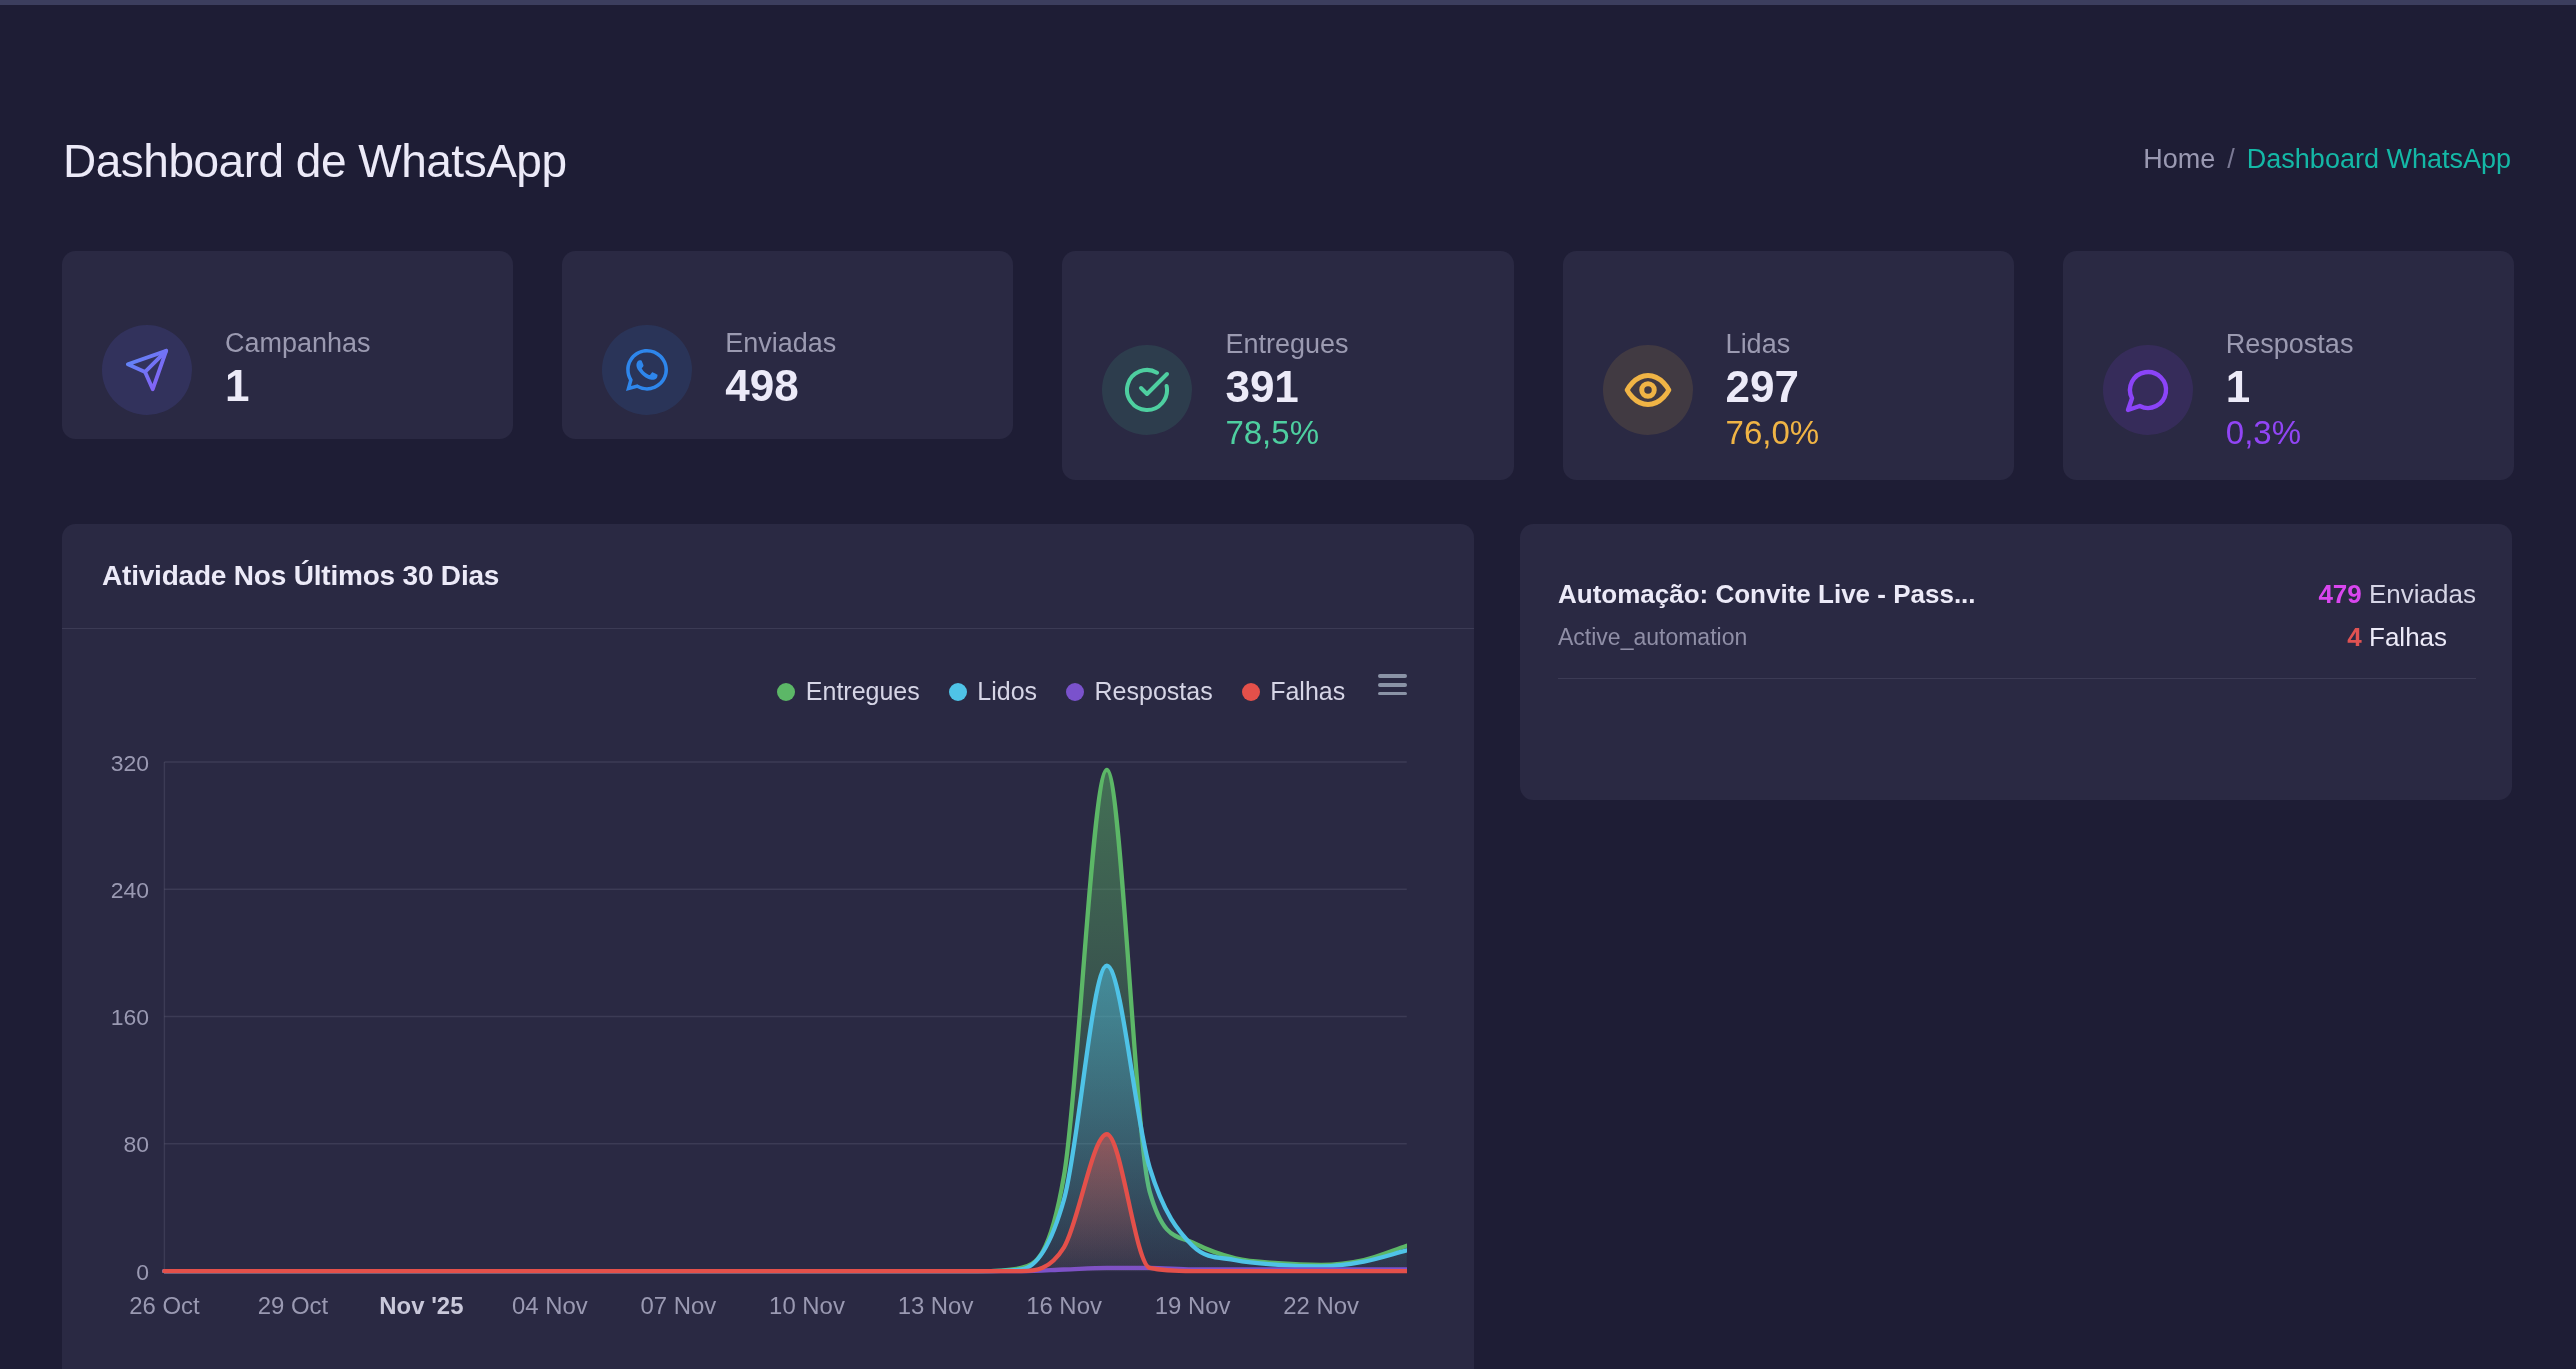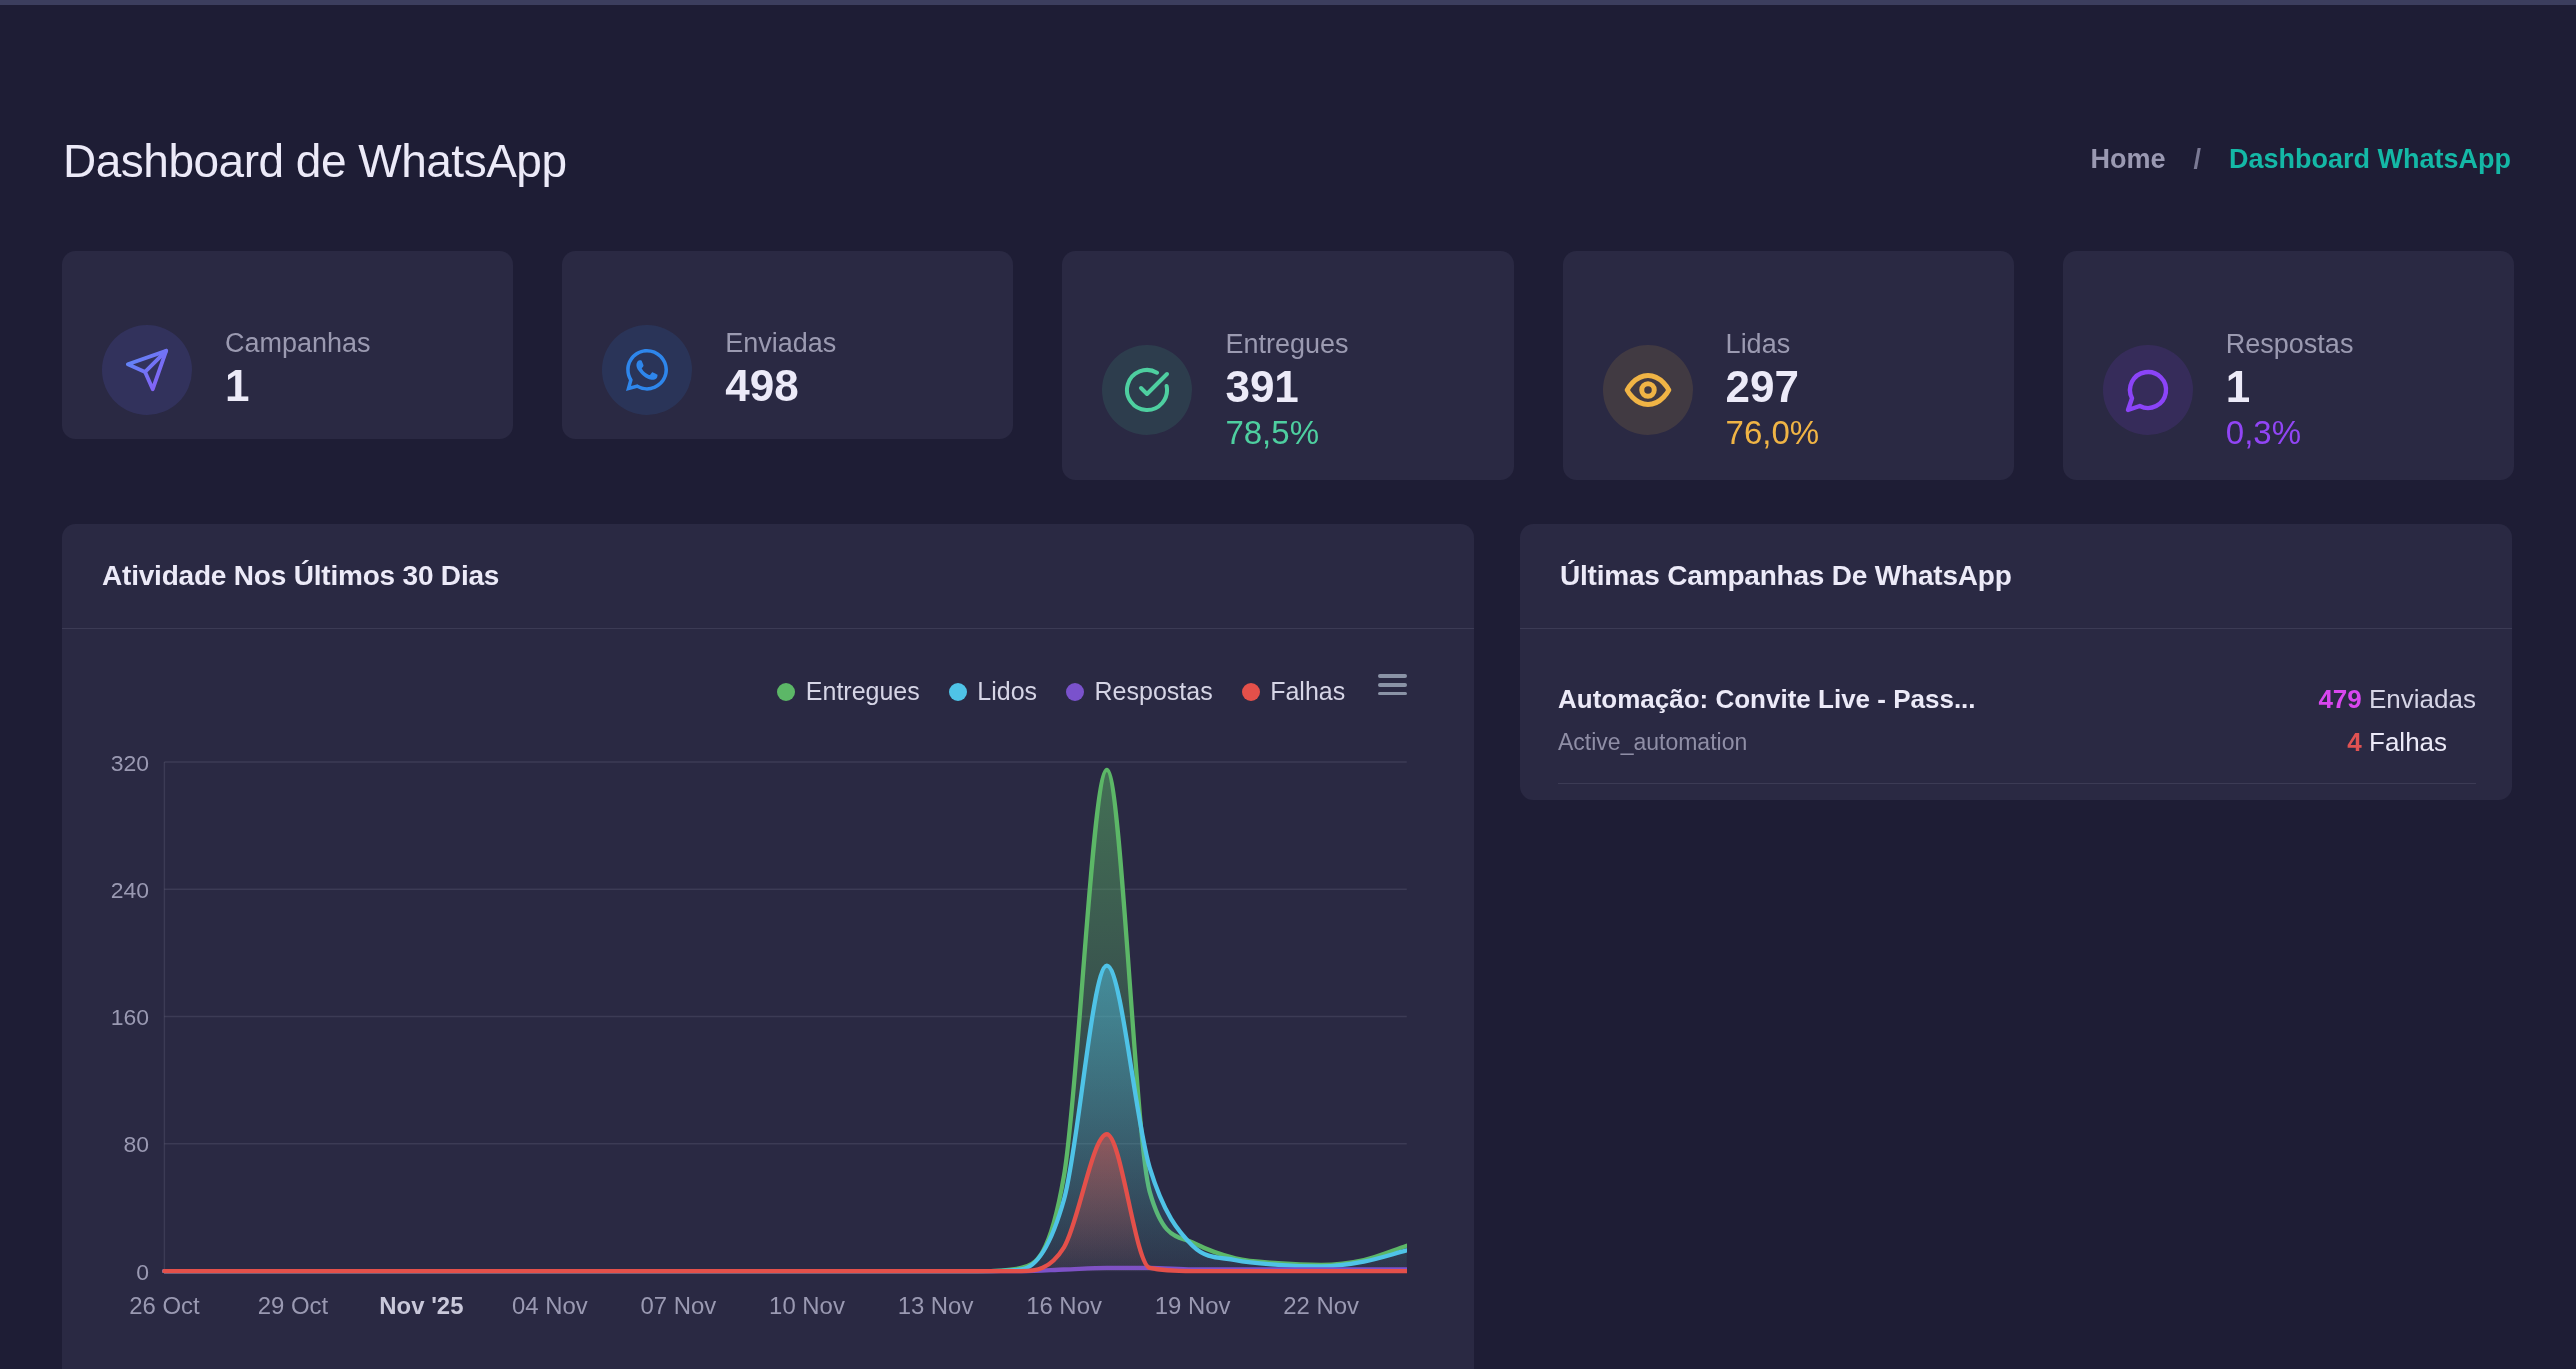--- a/index.html
+++ b/index.html
@@ -7,21 +7,21 @@
   body {
     position:relative; overflow:hidden;
     background:#1e1d35;
     font-family:"Liberation Sans", sans-serif;
     color:#e9e8f6;
   }
   .top-strip { position:absolute; top:0; left:0; right:0; height:4.8px; background:#3c3e5e; }
 
   
   .page-title { position:absolute; left:63px; top:134px; font-size:46px; font-weight:400; letter-spacing:-0.5px; color:#eceaf8; }
-  .breadcrumb { position:absolute; right:65px; top:144px; font-size:27px; display:flex; gap:28px; align-items:flex-start;font-weight:bold; }
+  .breadcrumb { position:absolute; right:65px; top:144px; font-size:27px; display:flex; gap:12px; align-items:flex-start; }
   .breadcrumb .bc-home { color:#9a99b2; cursor:pointer; }
   .breadcrumb .bc-sep { color:#7a7994; }
   .breadcrumb .bc-current { color:#14b8a6; cursor:pointer; }
 
   
   .stats-row { position:absolute; left:62px; top:251px; width:2452px; display:flex; gap:49px; align-items:flex-start; }
   .stat-card { flex:1; height:188px; background:#2a2943; border-radius:13.4px; padding:48px 34px 0 40px; display:flex; align-items:center; gap:33px; }
   .stat-card.tall { height:229px; }
   .icon-circle { width:90px; height:90px; border-radius:50%; flex:0 0 auto; display:flex; align-items:center; justify-content:center; margin-top:1.9px; }
   .c1 .icon-circle { background:rgba(99,108,245,0.14); }
@@ -229,23 +229,20 @@
       <path d="M67.0,557.0 C81.9,557.0 96.8,557.0 111.8,557.0 C126.7,557.0 141.6,557.0 156.5,557.0 C171.4,557.0 186.4,557.0 201.3,557.0 C216.2,557.0 231.1,557.0 246.0,557.0 C261.0,557.0 275.9,557.0 290.8,557.0 C305.7,557.0 320.6,557.0 335.6,557.0 C350.5,557.0 365.4,557.0 380.3,557.0 C395.2,557.0 410.1,557.0 425.1,557.0 C440.0,557.0 454.9,557.0 469.8,557.0 C484.7,557.0 499.7,557.0 514.6,557.0 C529.5,557.0 544.4,557.0 559.3,557.0 C574.3,557.0 589.2,557.0 604.1,557.0 C619.0,557.0 633.9,557.0 648.9,557.0 C663.8,557.0 678.7,557.0 693.6,557.0 C708.5,557.0 723.5,557.0 738.4,557.0 C753.3,557.0 768.2,557.0 783.1,557.0 C798.1,557.0 813.0,557.0 827.9,557.0 C842.8,557.0 857.7,557.0 872.7,557.0 C887.6,557.0 902.5,557.0 917.4,557.0 C932.3,557.0 947.3,557.0 962.2,555.3 C977.1,553.7 992.0,535.1 1006.9,482.2 C1021.9,429.3 1036.8,237.8 1051.7,237.8 C1066.6,237.8 1081.5,400.2 1096.4,448.9 C1111.4,497.7 1126.3,515.7 1141.2,530.4 C1156.1,545.1 1171.0,542.3 1186.0,545.4 C1200.9,548.4 1215.8,549.2 1230.7,550.4 C1245.6,551.5 1260.6,552.0 1275.5,552.0 C1290.4,552.0 1305.3,549.8 1320.2,547.0 C1335.2,544.3 1350.1,539.3 1365.0,535.4 L1365,557 L67,557 Z" fill="url(#ag1)" stroke="none"></path>
       <path d="M67.0,557.0 C81.9,557.0 96.8,557.0 111.8,557.0 C126.7,557.0 141.6,557.0 156.5,557.0 C171.4,557.0 186.4,557.0 201.3,557.0 C216.2,557.0 231.1,557.0 246.0,557.0 C261.0,557.0 275.9,557.0 290.8,557.0 C305.7,557.0 320.6,557.0 335.6,557.0 C350.5,557.0 365.4,557.0 380.3,557.0 C395.2,557.0 410.1,557.0 425.1,557.0 C440.0,557.0 454.9,557.0 469.8,557.0 C484.7,557.0 499.7,557.0 514.6,557.0 C529.5,557.0 544.4,557.0 559.3,557.0 C574.3,557.0 589.2,557.0 604.1,557.0 C619.0,557.0 633.9,557.0 648.9,557.0 C663.8,557.0 678.7,557.0 693.6,557.0 C708.5,557.0 723.5,557.0 738.4,557.0 C753.3,557.0 768.2,557.0 783.1,557.0 C798.1,557.0 813.0,557.0 827.9,557.0 C842.8,557.0 857.7,557.0 872.7,557.0 C887.6,557.0 902.5,557.0 917.4,557.0 C932.3,557.0 947.3,557.0 962.2,555.3 C977.1,553.7 992.0,535.1 1006.9,482.2 C1021.9,429.3 1036.8,237.8 1051.7,237.8 C1066.6,237.8 1081.5,400.2 1096.4,448.9 C1111.4,497.7 1126.3,515.7 1141.2,530.4 C1156.1,545.1 1171.0,542.3 1186.0,545.4 C1200.9,548.4 1215.8,549.2 1230.7,550.4 C1245.6,551.5 1260.6,552.0 1275.5,552.0 C1290.4,552.0 1305.3,549.8 1320.2,547.0 C1335.2,544.3 1350.1,539.3 1365.0,535.4" fill="none" stroke="#4fc3e7" stroke-width="4.5" stroke-linecap="round" stroke-linejoin="round"></path>
       <path d="M67.0,557.0 C81.9,557.0 96.8,557.0 111.8,557.0 C126.7,557.0 141.6,557.0 156.5,557.0 C171.4,557.0 186.4,557.0 201.3,557.0 C216.2,557.0 231.1,557.0 246.0,557.0 C261.0,557.0 275.9,557.0 290.8,557.0 C305.7,557.0 320.6,557.0 335.6,557.0 C350.5,557.0 365.4,557.0 380.3,557.0 C395.2,557.0 410.1,557.0 425.1,557.0 C440.0,557.0 454.9,557.0 469.8,557.0 C484.7,557.0 499.7,557.0 514.6,557.0 C529.5,557.0 544.4,557.0 559.3,557.0 C574.3,557.0 589.2,557.0 604.1,557.0 C619.0,557.0 633.9,557.0 648.9,557.0 C663.8,557.0 678.7,557.0 693.6,557.0 C708.5,557.0 723.5,557.0 738.4,557.0 C753.3,557.0 768.2,557.0 783.1,557.0 C798.1,557.0 813.0,557.0 827.9,557.0 C842.8,557.0 857.7,557.0 872.7,557.0 C887.6,557.0 902.5,557.0 917.4,557.0 C932.3,557.0 947.3,557.0 962.2,557.0 C977.1,557.0 992.0,555.9 1006.9,555.3 C1021.9,554.8 1036.8,553.7 1051.7,553.7 C1066.6,553.7 1081.5,553.7 1096.4,553.7 C1111.4,553.7 1126.3,555.3 1141.2,555.3 C1156.1,555.3 1171.0,555.3 1186.0,555.3 C1200.9,555.3 1215.8,555.3 1230.7,555.3 C1245.6,555.3 1260.6,555.3 1275.5,555.3 C1290.4,555.3 1305.3,555.3 1320.2,555.3 C1335.2,555.3 1350.1,555.3 1365.0,555.3 L1365,557 L67,557 Z" fill="url(#ag2)" stroke="none"></path>
       <path d="M67.0,557.0 C81.9,557.0 96.8,557.0 111.8,557.0 C126.7,557.0 141.6,557.0 156.5,557.0 C171.4,557.0 186.4,557.0 201.3,557.0 C216.2,557.0 231.1,557.0 246.0,557.0 C261.0,557.0 275.9,557.0 290.8,557.0 C305.7,557.0 320.6,557.0 335.6,557.0 C350.5,557.0 365.4,557.0 380.3,557.0 C395.2,557.0 410.1,557.0 425.1,557.0 C440.0,557.0 454.9,557.0 469.8,557.0 C484.7,557.0 499.7,557.0 514.6,557.0 C529.5,557.0 544.4,557.0 559.3,557.0 C574.3,557.0 589.2,557.0 604.1,557.0 C619.0,557.0 633.9,557.0 648.9,557.0 C663.8,557.0 678.7,557.0 693.6,557.0 C708.5,557.0 723.5,557.0 738.4,557.0 C753.3,557.0 768.2,557.0 783.1,557.0 C798.1,557.0 813.0,557.0 827.9,557.0 C842.8,557.0 857.7,557.0 872.7,557.0 C887.6,557.0 902.5,557.0 917.4,557.0 C932.3,557.0 947.3,557.0 962.2,557.0 C977.1,557.0 992.0,555.9 1006.9,555.3 C1021.9,554.8 1036.8,553.7 1051.7,553.7 C1066.6,553.7 1081.5,553.7 1096.4,553.7 C1111.4,553.7 1126.3,555.3 1141.2,555.3 C1156.1,555.3 1171.0,555.3 1186.0,555.3 C1200.9,555.3 1215.8,555.3 1230.7,555.3 C1245.6,555.3 1260.6,555.3 1275.5,555.3 C1290.4,555.3 1305.3,555.3 1320.2,555.3 C1335.2,555.3 1350.1,555.3 1365.0,555.3" fill="none" stroke="#7a52cc" stroke-width="4.5" stroke-linecap="round" stroke-linejoin="round"></path>
       <path d="M67.0,557.0 C81.9,557.0 96.8,557.0 111.8,557.0 C126.7,557.0 141.6,557.0 156.5,557.0 C171.4,557.0 186.4,557.0 201.3,557.0 C216.2,557.0 231.1,557.0 246.0,557.0 C261.0,557.0 275.9,557.0 290.8,557.0 C305.7,557.0 320.6,557.0 335.6,557.0 C350.5,557.0 365.4,557.0 380.3,557.0 C395.2,557.0 410.1,557.0 425.1,557.0 C440.0,557.0 454.9,557.0 469.8,557.0 C484.7,557.0 499.7,557.0 514.6,557.0 C529.5,557.0 544.4,557.0 559.3,557.0 C574.3,557.0 589.2,557.0 604.1,557.0 C619.0,557.0 633.9,557.0 648.9,557.0 C663.8,557.0 678.7,557.0 693.6,557.0 C708.5,557.0 723.5,557.0 738.4,557.0 C753.3,557.0 768.2,557.0 783.1,557.0 C798.1,557.0 813.0,557.0 827.9,557.0 C842.8,557.0 857.7,557.0 872.7,557.0 C887.6,557.0 902.5,557.0 917.4,557.0 C932.3,557.0 947.3,557.0 962.2,557.0 C977.1,557.0 992.0,555.9 1006.9,532.1 C1021.9,508.2 1036.8,414.0 1051.7,414.0 C1066.6,414.0 1081.5,550.3 1096.4,553.7 C1111.4,557.0 1126.3,557.0 1141.2,557.0 C1156.1,557.0 1171.0,557.0 1186.0,557.0 C1200.9,557.0 1215.8,557.0 1230.7,557.0 C1245.6,557.0 1260.6,557.0 1275.5,557.0 C1290.4,557.0 1305.3,557.0 1320.2,557.0 C1335.2,557.0 1350.1,557.0 1365.0,557.0 L1365,557 L67,557 Z" fill="url(#ag3)" stroke="none"></path>
       <path d="M67.0,557.0 C81.9,557.0 96.8,557.0 111.8,557.0 C126.7,557.0 141.6,557.0 156.5,557.0 C171.4,557.0 186.4,557.0 201.3,557.0 C216.2,557.0 231.1,557.0 246.0,557.0 C261.0,557.0 275.9,557.0 290.8,557.0 C305.7,557.0 320.6,557.0 335.6,557.0 C350.5,557.0 365.4,557.0 380.3,557.0 C395.2,557.0 410.1,557.0 425.1,557.0 C440.0,557.0 454.9,557.0 469.8,557.0 C484.7,557.0 499.7,557.0 514.6,557.0 C529.5,557.0 544.4,557.0 559.3,557.0 C574.3,557.0 589.2,557.0 604.1,557.0 C619.0,557.0 633.9,557.0 648.9,557.0 C663.8,557.0 678.7,557.0 693.6,557.0 C708.5,557.0 723.5,557.0 738.4,557.0 C753.3,557.0 768.2,557.0 783.1,557.0 C798.1,557.0 813.0,557.0 827.9,557.0 C842.8,557.0 857.7,557.0 872.7,557.0 C887.6,557.0 902.5,557.0 917.4,557.0 C932.3,557.0 947.3,557.0 962.2,557.0 C977.1,557.0 992.0,555.9 1006.9,532.1 C1021.9,508.2 1036.8,414.0 1051.7,414.0 C1066.6,414.0 1081.5,550.3 1096.4,553.7 C1111.4,557.0 1126.3,557.0 1141.2,557.0 C1156.1,557.0 1171.0,557.0 1186.0,557.0 C1200.9,557.0 1215.8,557.0 1230.7,557.0 C1245.6,557.0 1260.6,557.0 1275.5,557.0 C1290.4,557.0 1305.3,557.0 1320.2,557.0 C1335.2,557.0 1350.1,557.0 1365.0,557.0" fill="none" stroke="#e4504a" stroke-width="4.5" stroke-linecap="round" stroke-linejoin="round"></path>
     </svg>
 </div>
 
 <div class="card campaigns-card">
-  <div class="card-header">
-    <span class="card-title">Últimas Campanhas De WhatsApp</span>
-  </div>
   <div class="campaign-item">
     <div class="ci-row">
       <div>
         <div class="ci-name">Automação: Convite Live - Pass...</div>
         <div class="ci-sub">Active_automation</div>
       </div>
       <div class="ci-right">
         <div class="ci-sent"><b>479</b> <span>Enviadas</span></div>
         <div class="ci-failed"><b>4</b> <span>Falhas</span></div>
       </div>

